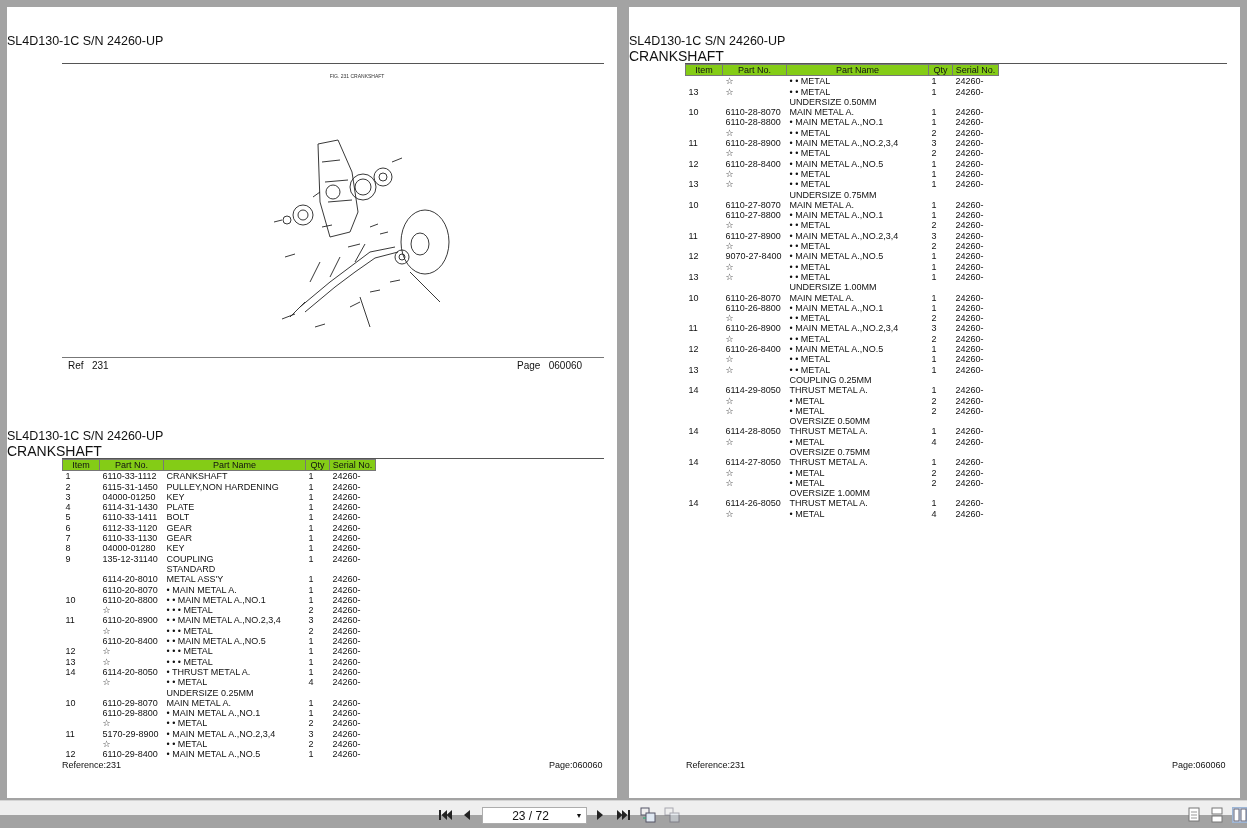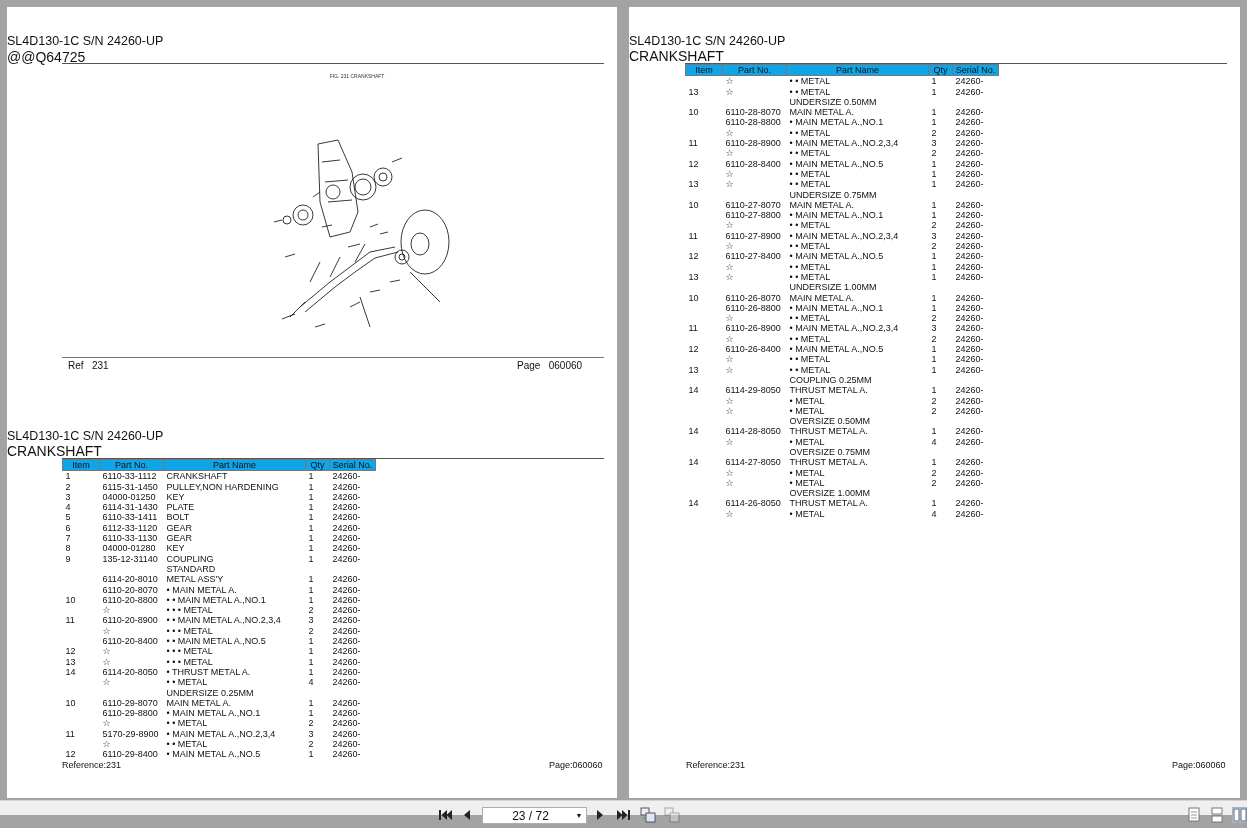--- a/index.html
+++ b/index.html
@@ -10,21 +10,21 @@
 .p2{left:629px;width:611px}
 .hdr{position:absolute;text-align:left}
 .model{font-size:12.5px}
 .title{font-size:14px;line-height:15px}
 .rule{position:absolute;height:1px;background:#555}
 .thinrule{position:absolute;height:1px;background:#999}
 .figcap{position:absolute;font-size:5px;text-align:center;color:#333}
 .drawing{position:absolute}
 .refline{position:absolute;font-size:10px}
 table.parts{position:absolute;border-collapse:collapse;font-size:9px;line-height:10.3px}
-table.parts th{font-weight:normal;border:1px solid #777;padding:0 2px;text-align:center;height:10px;background:#0ea5e9}
+table.parts th{font-weight:normal;border:1px solid #777;padding:0 2px;text-align:center;height:10px;background:#84cc16}
 table.parts td{padding:0 3px;white-space:nowrap;vertical-align:top}
 td.c-item{width:37px;padding-left:7px}
 td.c-part{width:64px}
 td.c-name{width:142px}
 td.c-qty{width:24px;padding-left:6px}
 td.c-ser{width:46px}
 .foot{position:absolute;font-size:9px}
 .toolbar{position:absolute;left:0;top:800px;width:1247px;height:15px;background:#efefef;border-top:1px solid #d4d4d4}
 .tb-btn{position:absolute;top:6px;height:16px;display:flex;align-items:center;justify-content:center;cursor:pointer}
 .pagebox{position:absolute;left:482px;top:6px;width:105px;height:17px;border:1px solid #adadad;background:#fff;font-size:12px;display:flex;align-items:center}
@@ -33,21 +33,20 @@
 .vm{position:absolute;top:6px;width:16px;height:16px}
 .vm.active{background:#c9d9ee;border:1px solid #9db6d6}
 </style>
 </head>
 <body>
 
 <div class="viewer">
 
   <div class="page p1">
     <div class="hdr model" style="left:0;width:652px;top:27px">SL4D130-1C S/N 24260-UP</div>
-    <div class="hdr model" style="left:0;width:652px;top:42px;font-size:14px">@@Q64725</div>
     <div class="rule" style="left:55px;width:542px;top:56px"></div>
     <div class="figcap" style="left:300px;width:100px;top:66px">FIG. 231  CRANKSHAFT</div>
 
     <svg class="drawing" style="left:253px;top:125px" width="200" height="215" viewBox="0 0 200 215">
       <g fill="none" stroke="#222" stroke-width="0.9">
         <path d="M58 12 L78 8 L92 40 L98 80 L90 100 L70 105 L60 70 Z"></path>
         <path d="M62 30 L80 28 M65 50 L88 48 M68 70 L92 68"></path>
         <circle cx="73" cy="60" r="7"></circle>
         <circle cx="103" cy="55" r="13"></circle>
           <circle cx="103" cy="55" r="8"></circle>
@@ -426,21 +425,21 @@
           </tr>
           <tr>
             <td class="c-item"></td>
             <td class="c-part">☆</td>
             <td class="c-name">• • METAL</td>
             <td class="c-qty">2</td>
             <td class="c-ser">24260-</td>
           </tr>
           <tr>
             <td class="c-item">12</td>
-            <td class="c-part">6110-27-8400</td>
+            <td class="c-part">9070-27-8400</td>
             <td class="c-name">• MAIN METAL A.,NO.5</td>
             <td class="c-qty">1</td>
             <td class="c-ser">24260-</td>
           </tr>
           <tr>
             <td class="c-item"></td>
             <td class="c-part">☆</td>
             <td class="c-name">• • METAL</td>
             <td class="c-qty">1</td>
             <td class="c-ser">24260-</td>

